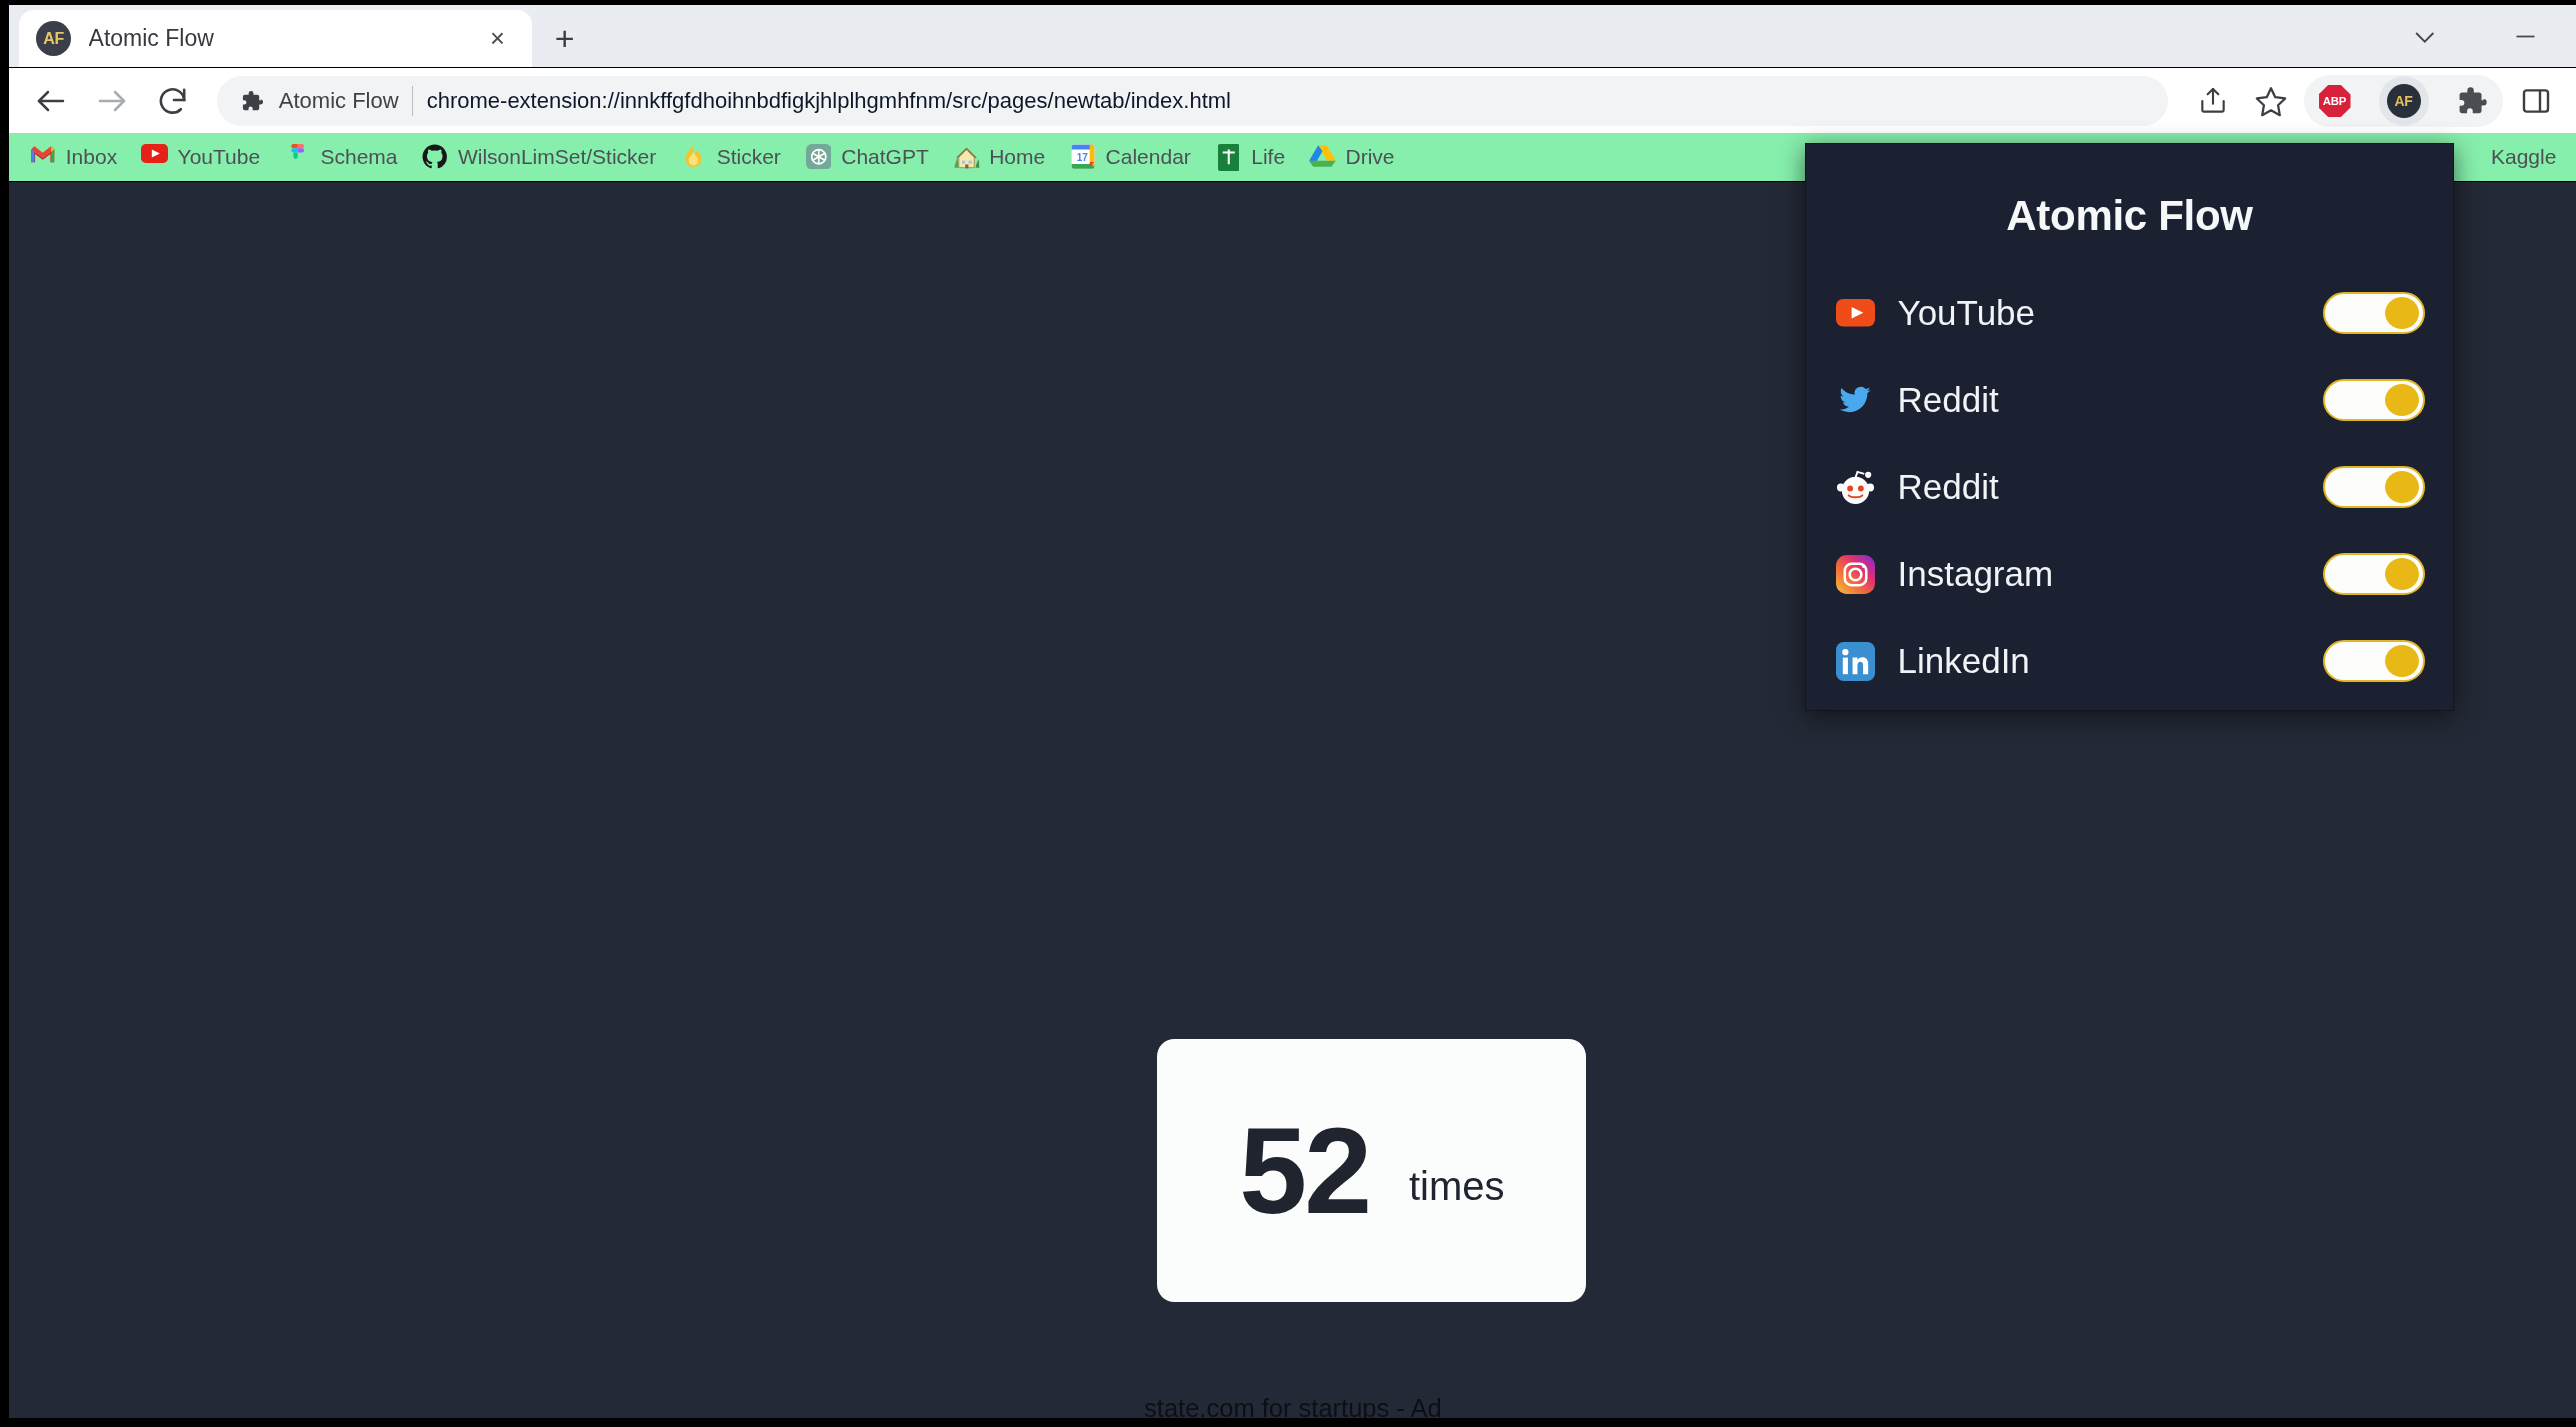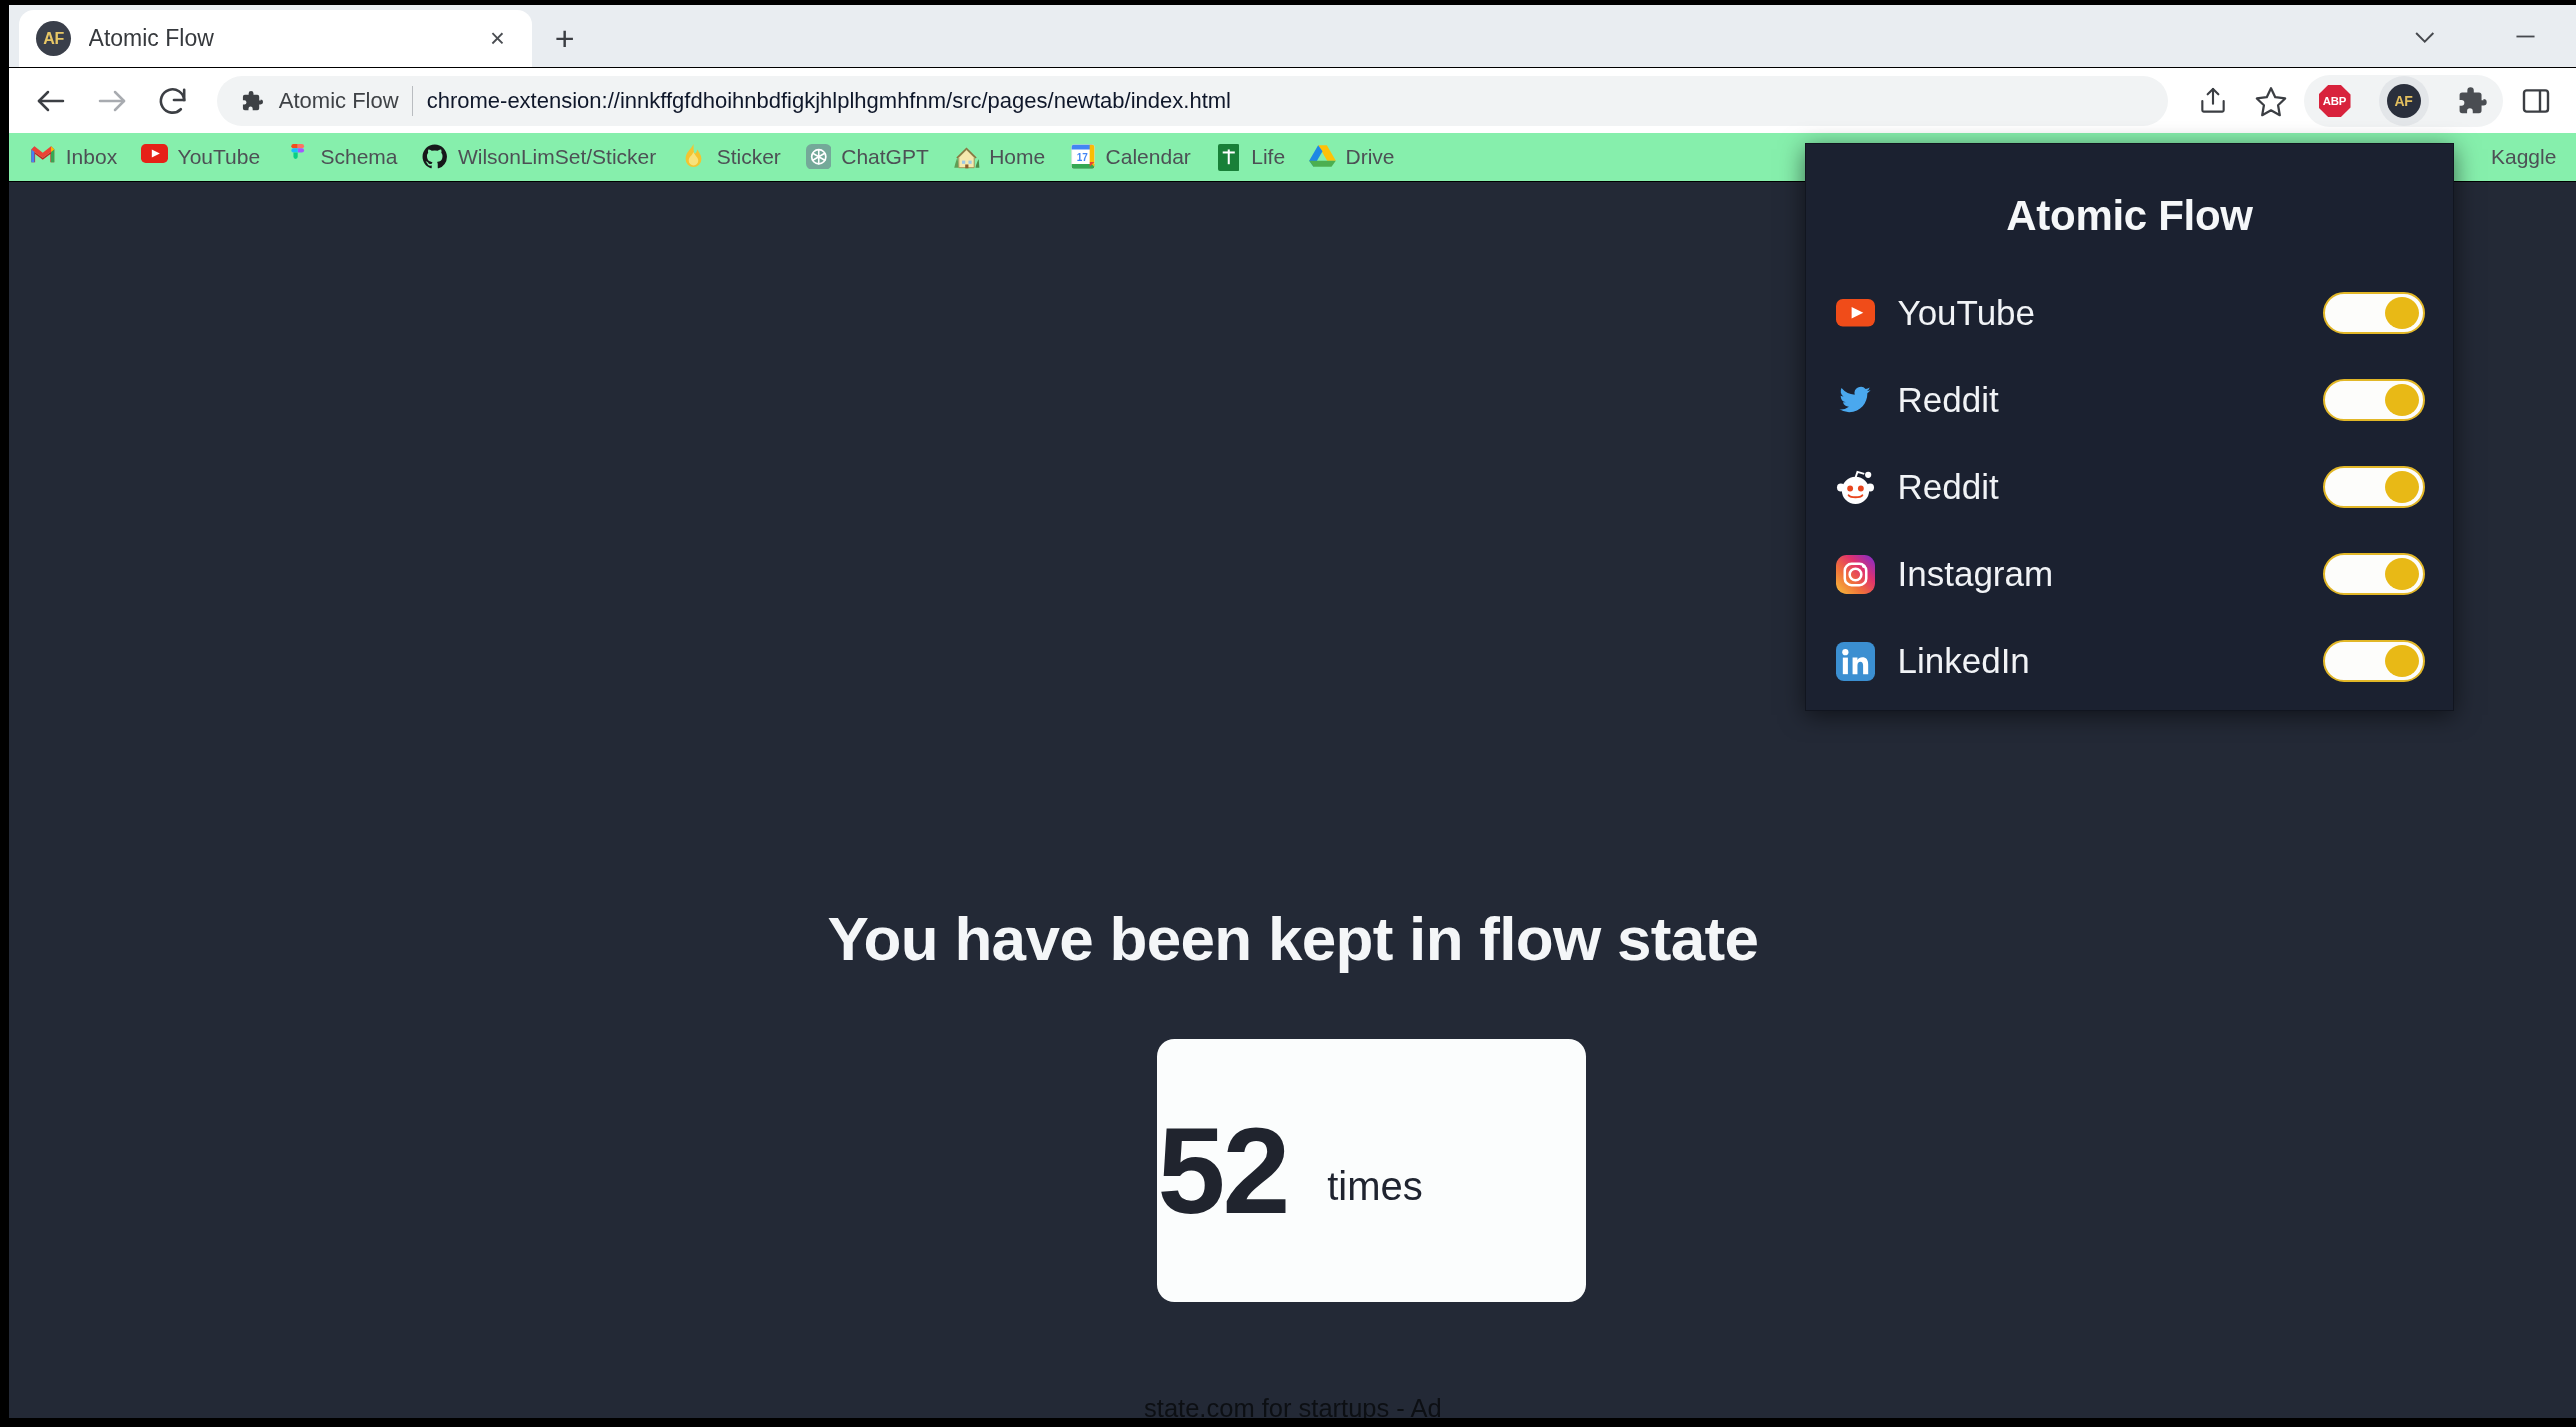--- a/index.html
+++ b/index.html
@@ -228,21 +228,21 @@
   .count-card {
     position: absolute;
     left: 1148px;
     top: 857px;
     width: 429px;
     height: 263px;
     background: #fbfdfd;
     border-radius: 17.4px;
     display: flex;
     align-items: center;
-    justify-content: flex-start;
+    justify-content: center;
     gap: 29.5px;
   }
   .count-number {
     font-size: 122px;
     font-weight: 700;
     color: #20242e;
     line-height: 1;
     letter-spacing: -2.7px;
   }
   .count-unit {
@@ -542,21 +542,20 @@
       <span class="bm-label">Drive</span>
     </div>
 
     <div class="bookmark" style="margin-left:auto;">
       <span class="bm-label">Kaggle</span>
     </div>
   </div>
 
   <div class="page">
 
-    <div class="flow-heading">You have been kept in flow state</div>
 
     <div class="count-card">
       <span class="count-number">52</span>
       <span class="count-unit">times</span>
     </div>
 
     <div class="ad-strip">state.com for startups - Ad</div>
   </div>
 
   <div class="popup">

